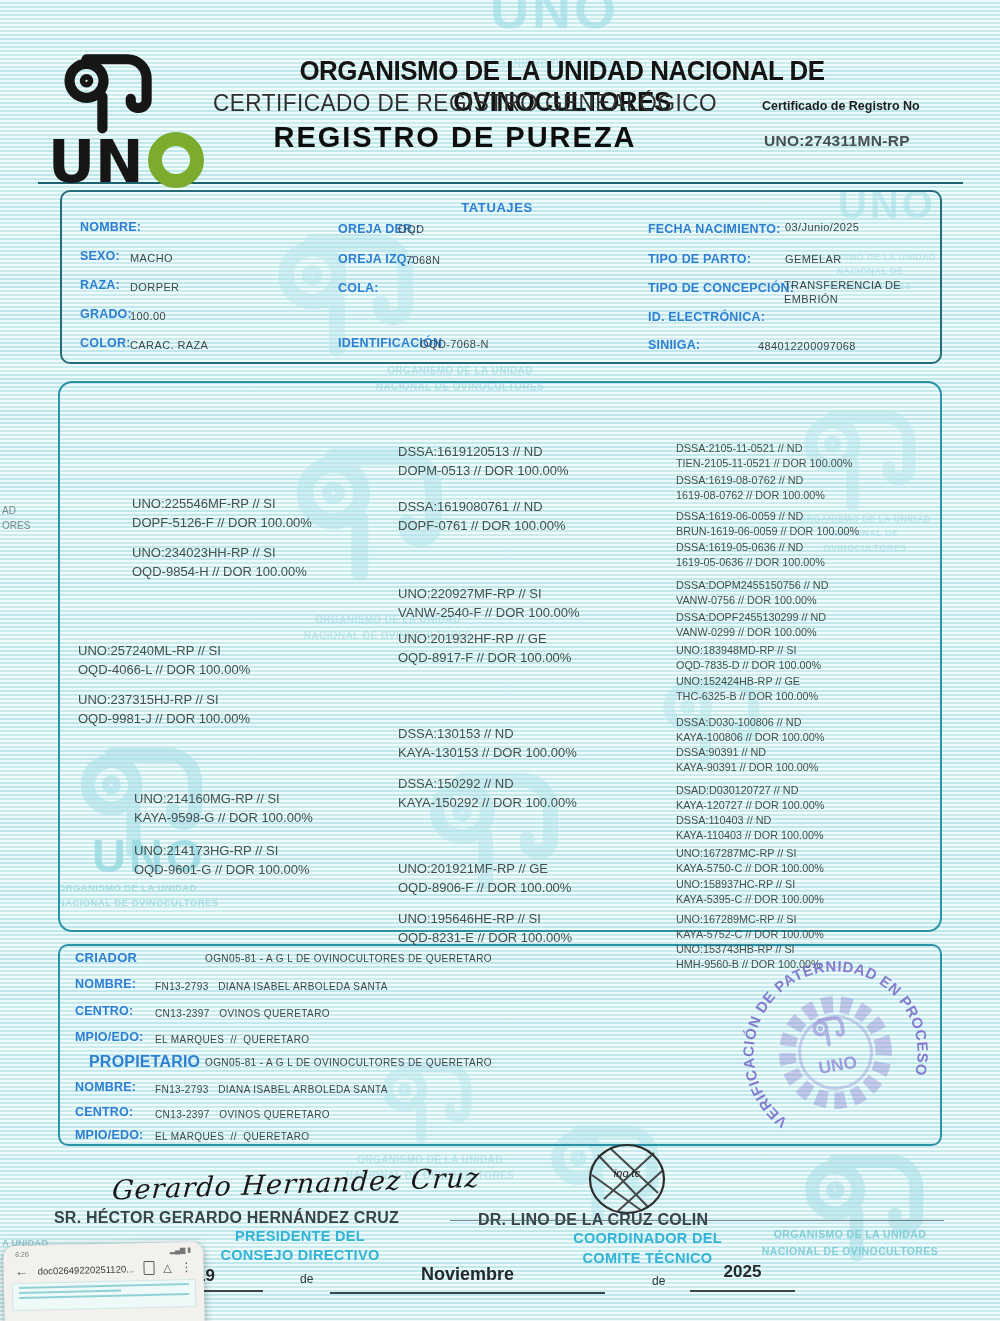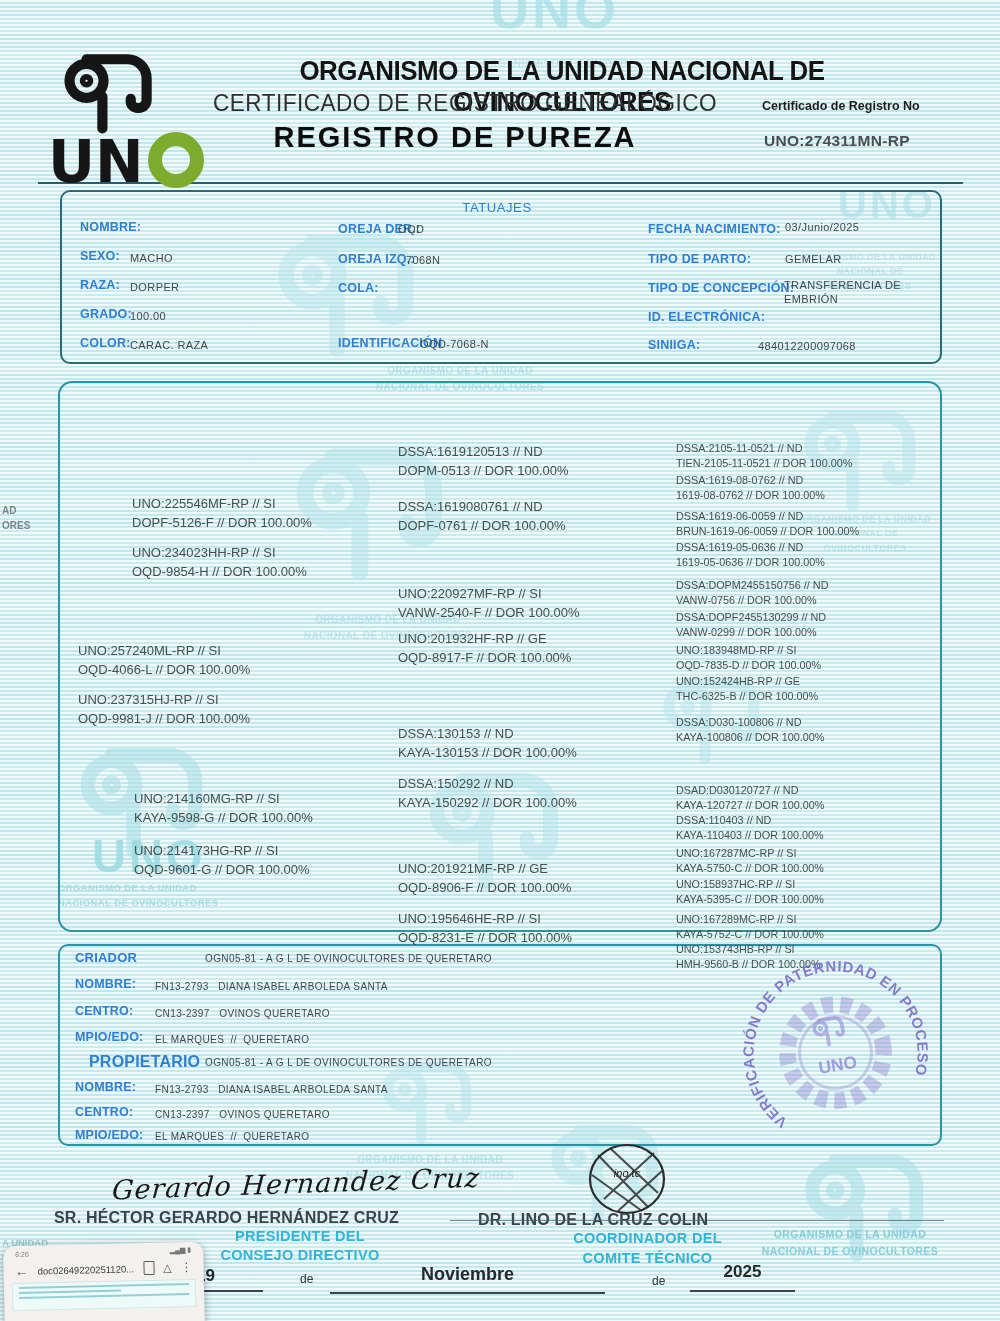--- a/index.html
+++ b/index.html
@@ -8,38 +8,38 @@
     font-family:"Liberation Sans",sans-serif;
     background-color:#e0f5f6;
     background-image:
       repeating-linear-gradient(180deg, rgba(255,255,255,.55) 0 2px, rgba(110,200,212,.22) 2px 4px),
       repeating-linear-gradient(180deg, rgba(130,210,220,.10) 0 17px, rgba(255,255,255,.06) 17px 34px);
   }
   
   .wm-ram{position:absolute;z-index:0;opacity:.5;}
   .wm-word{position:absolute;z-index:0;color:#a4dfe7;font-weight:bold;letter-spacing:3px;opacity:.7;line-height:1;}
   .wm-text{position:absolute;z-index:0;color:#95d5de;font-weight:bold;text-align:center;line-height:1.6;opacity:.6;font-size:10px;letter-spacing:.4px;}
-  .edge-frag{position:absolute;z-index:1;color:#69757a;font-size:10px;font-weight:bold;line-height:1.5;opacity:.85;}
+  .edge-frag{position:absolute;z-index:1;color:#69757a;font-size:10px;font-weight:normal;line-height:1.5;opacity:.85;}
   .edge-frag2{position:absolute;z-index:1;color:#8fc3cc;font-size:9.5px;font-weight:bold;line-height:1.5;opacity:.9;}
   
   .rule{position:absolute;z-index:1;border-top:2.5px solid #1d6472;}
   .box{position:absolute;z-index:1;border-radius:14px;}
   .box.info{border:2.5px solid #266d7b;}
   .box.teal{border:2.5px solid #2a93a8;}
   
   .title1{position:absolute;z-index:2;color:#141414;font-weight:bold;font-size:27px;text-align:center;letter-spacing:-.5px;transform:scaleX(.96);}
   .title2{position:absolute;z-index:2;color:#2f2f2f;font-size:23px;text-align:center;letter-spacing:.5px;transform:scaleX(.98);}
   .title3{position:absolute;z-index:2;color:#0e0e0e;font-weight:bold;font-size:29px;text-align:center;letter-spacing:2px;}
   .certno-lbl{position:absolute;z-index:2;color:#1d1d1d;font-weight:bold;font-size:12.5px;}
   .certno{position:absolute;z-index:2;color:#474f52;font-weight:bold;font-size:15.5px;letter-spacing:.3px;}
   
   .lbl{position:absolute;z-index:2;color:#2e7fd2;font-weight:bold;font-size:12.5px;letter-spacing:.2px;}
   .val{position:absolute;z-index:2;color:#3f484c;font-size:11px;letter-spacing:.4px;white-space:pre;}
   .val.small{font-size:10px;}
-  .sec-hd{position:absolute;z-index:2;color:#2e7fd2;font-weight:normal;font-size:13px;letter-spacing:.6px;text-align:center;}
+  .sec-hd{position:absolute;z-index:2;color:#2e7fd2;font-weight:bold;font-size:13px;letter-spacing:.6px;text-align:center;}
   
   .ped{position:absolute;z-index:2;color:#44504f;font-size:13px;line-height:1.45;white-space:pre;}
   .ped.g4{font-size:10.8px;line-height:1.42;margin-top:16px;}
   
   .handsig{position:absolute;z-index:3;font-family:"DejaVu Serif",serif;font-style:italic;font-size:27px;color:#181818;transform:rotate(-2deg) skewX(-6deg);letter-spacing:1px;white-space:nowrap;}
   .sig-name{position:absolute;z-index:3;color:#39434a;font-weight:600;font-size:16px;letter-spacing:.2px;white-space:nowrap;}
   .sig-title{position:absolute;z-index:3;color:#33b3d6;font-weight:bold;font-size:14.5px;text-align:center;letter-spacing:.3px;}
   .sig-line{position:absolute;z-index:4;border-top:1.5px solid #4a646c;opacity:.75;}
   .date-txt{position:absolute;z-index:3;color:#23292c;font-weight:bold;font-size:17px;text-align:center;}
   .date-de{position:absolute;z-index:3;color:#2c3538;font-size:12px;}
@@ -262,20 +262,23 @@
     <div>DSSA:DOPF2455130299 // ND</div><div>VANW-0299 // DOR 100.00%</div>
   </div>
   <div class="ped g4" style="left:676px;top:596px">
     <div>UNO:183948MD-RP // SI</div><div>OQD-7835-D // DOR 100.00%</div>
   </div>
   <div class="ped g4" style="left:676px;top:627px">
     <div>UNO:152424HB-RP // GE</div><div>THC-6325-B // DOR 100.00%</div>
   </div>
   <div class="ped g4" style="left:676px;top:668px">
     <div>DSSA:D030-100806 // ND</div><div>KAYA-100806 // DOR 100.00%</div>
+  </div>
+  <div class="ped g4" style="left:676px;top:698px">
+    <div>DSSA:90391 // ND</div><div>KAYA-90391 // DOR 100.00%</div>
   </div>
   <div class="ped g4" style="left:676px;top:736px">
     <div>DSAD:D030120727 // ND</div><div>KAYA-120727 // DOR 100.00%</div>
   </div>
   <div class="ped g4" style="left:676px;top:766px">
     <div>DSSA:110403 // ND</div><div>KAYA-110403 // DOR 100.00%</div>
   </div>
   <div class="ped g4" style="left:676px;top:799px">
     <div>UNO:167287MC-RP // SI</div><div>KAYA-5750-C // DOR 100.00%</div>
   </div>

